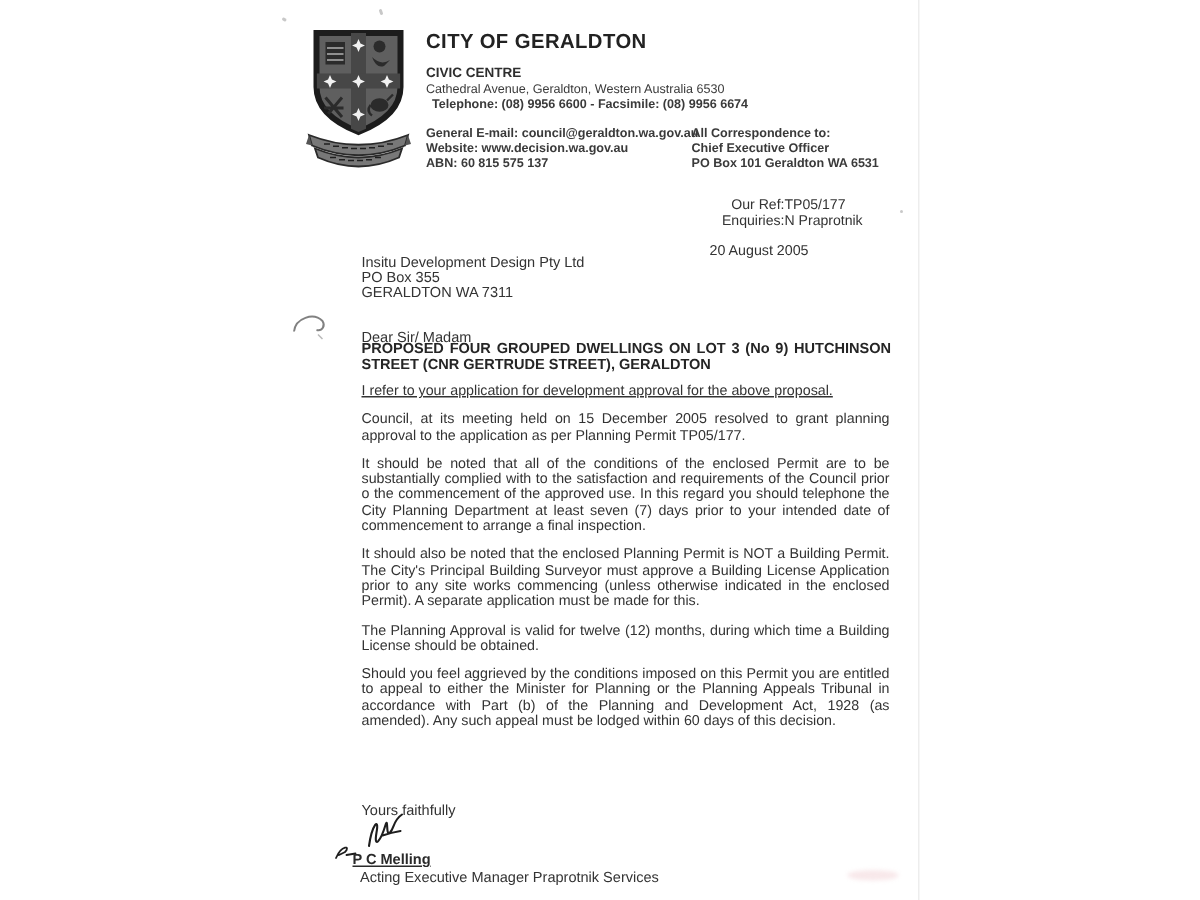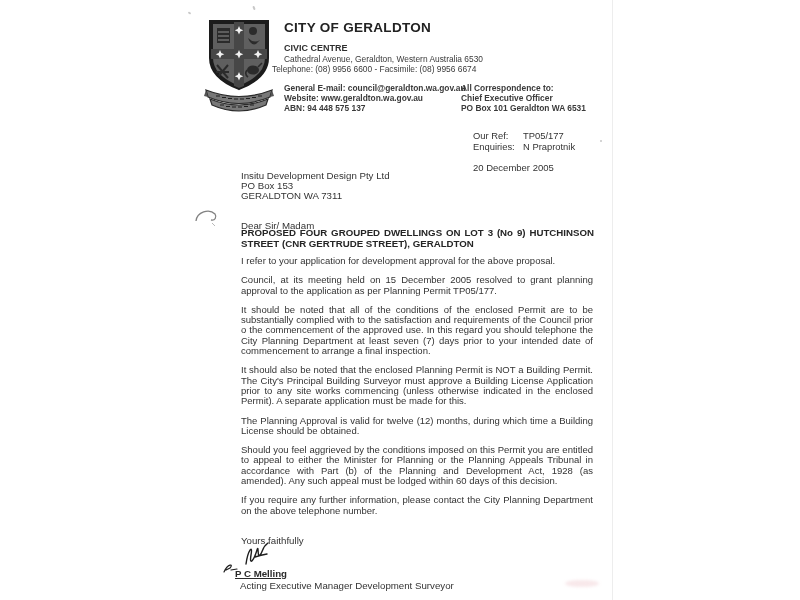--- a/index.html
+++ b/index.html
@@ -9,39 +9,39 @@
     font-family:"Liberation Sans", sans-serif; color:#303030; overflow:hidden;
   }
   .abs { position:absolute; }
   
   .paper-edge { left:612px; top:0; width:1px; height:600px; background:#ededed; }
 
   
   .org-name   { left:284px; top:20px;  font-size:13.5px; font-weight:bold; color:#222; letter-spacing:.3px; }
   .civic      { left:284px; top:43px;  font-size:9px;   font-weight:bold; color:#2e2e2e; }
   .addr-line  { left:284px; top:54px;  font-size:8.4px; font-weight:normal; color:#3a3a3a; }
-  .phone-line { left:272px; top:63.5px;font-size:8.4px; font-weight:normal; color:#3a3a3a; }
+  .phone-line { left:288px; top:63.5px;font-size:8.4px; font-weight:bold; color:#3a3a3a; }
   .email-block{ left:284px; top:84px;  font-size:8.4px; font-weight:bold; color:#3a3a3a; line-height:9.8px; }
   .corr-block { left:461px; top:84px;  font-size:8.4px; font-weight:bold; color:#3a3a3a; line-height:9.8px; }
 
   
   .ref-block  { left:473px; top:131px; font-size:9.4px; line-height:10.6px; color:#333; }
   .ref-row    { display:flex; }
-  .ref-label  { width:50px; }
+  .ref-label  { width:50px;text-align:right; }
   .date-line  { left:473px; top:162px; font-size:9.5px; color:#333; }
 
   
   .recipient  { left:241px; top:171px; font-size:9.7px; line-height:10.2px; color:#333; }
   .salutation { left:241px; top:209px; font-size:9.7px; color:#333;margin-top:11px; }
   .subject    { left:241px; top:228px; width:353px; font-size:9.7px; font-weight:bold;
                 line-height:10.6px; text-align:justify; color:#252525; }
   .body-col   { left:241px; top:256px; width:352px; font-size:9.5px; line-height:10.3px;
                 text-align:justify; color:#333; }
   .body-col p { margin:0 0 9px 0; }
-  .body-col p:first-child { white-space:nowrap; }
+  .body-col p:first-child { white-space:nowrap;text-decoration:underline; }
 
   
   .valediction { left:241px; top:535px; font-size:9.7px; color:#333; }
   .sig-svg     { left:222px; top:540px; }
   .sig-name    { left:235px; top:568px; font-size:9.7px; font-weight:bold; color:#2a2a2a;
                  text-decoration:underline; }
   .sig-title   { left:240px; top:580px; font-size:9.7px; color:#333; }
 
   
   .speck  { background:#9a9a9a; opacity:.55; border-radius:1px; }
@@ -99,75 +99,74 @@
     </g>
   </svg>
 
   <div class="abs org-name">CITY OF GERALDTON</div>
   <div class="abs civic">CIVIC CENTRE</div>
   <div class="abs addr-line">Cathedral Avenue, Geraldton, Western Australia 6530</div>
   <div class="abs phone-line">Telephone: (08) 9956 6600 - Facsimile: (08) 9956 6674</div>
 
   <div class="abs email-block">
     <div>General E-mail: council@geraldton.wa.gov.au</div>
-    <div>Website: www.geraldton.wa.gov.au</div>
-    <div>ABN: 94 448 575 137</div>
+    <div>Website: www.decision.wa.gov.au</div>
+    <div>ABN: 60 815 575 137</div>
   </div>
 
   <div class="abs corr-block">
     <div>All Correspondence to:</div>
     <div>Chief Executive Officer</div>
     <div>PO Box 101 Geraldton WA 6531</div>
   </div>
 
   <div class="abs ref-block">
     <div class="ref-row">
       <span class="ref-label">Our Ref:</span>
       <span>TP05/177</span>
     </div>
     <div class="ref-row">
       <span class="ref-label">Enquiries:</span>
       <span>N Praprotnik</span>
     </div>
   </div>
-  <div class="abs date-line">20 December 2005</div>
+  <div class="abs date-line">20 August 2005</div>
 
   <div class="abs recipient">
     <div>Insitu Development Design Pty Ltd</div>
-    <div>PO Box 153</div>
+    <div>PO Box 355</div>
     <div>GERALDTON WA 7311</div>
   </div>
 
   <svg class="abs" style="left:193px; top:206px;" width="28" height="24" viewBox="0 0 28 24">
     <path d="M3,15 C4,6 16,2 22,8 C24,11 22,15 18,14" stroke="#6b6b6b" stroke-width="1.3" fill="none" opacity=".85"></path>
     <path d="M19,17 l3,3" stroke="#8a8a8a" stroke-width="1" fill="none" opacity=".6"></path>
   </svg>
 
   <div class="abs salutation">Dear Sir/ Madam</div>
 
   <div class="abs subject">PROPOSED FOUR GROUPED DWELLINGS ON LOT 3 (No 9) HUTCHINSON STREET (CNR GERTRUDE STREET), GERALDTON</div>
 
   <div class="abs body-col">
     <p>I refer to your application for development approval for the above proposal.</p>
     <p>Council, at its meeting held on 15 December 2005 resolved to grant planning approval to the application as per Planning Permit TP05/177.</p>
     <p>It should be noted that all of the conditions of the enclosed Permit are to be substantially complied with to the satisfaction and requirements of the Council prior o the commencement of the approved use.  In this regard you should telephone the City Planning Department at least seven (7) days prior to your intended date of commencement to arrange a final inspection.</p>
     <p>It should also be noted that the enclosed Planning Permit is NOT a Building Permit. The City's Principal Building Surveyor must approve a Building License Application prior to any site works commencing (unless otherwise indicated in the enclosed Permit).  A separate application must be made for this.</p>
     <p>The Planning Approval is valid for twelve (12) months, during which time a Building License should be obtained.</p>
     <p>Should you feel aggrieved by the conditions imposed on this Permit you are entitled to appeal to either the Minister for Planning or the Planning Appeals Tribunal in accordance with Part (b) of the Planning and Development Act, 1928 (as amended). Any such appeal must be lodged within 60 days of this decision.</p>
-    <p>If you require any further information, please contact the City Planning Department on the above telephone number.</p>
   </div>
 
   <div class="abs valediction">Yours faithfully</div>
 
   <svg class="abs sig-svg" width="78" height="36" viewBox="0 0 78 36">
     <path d="M24,24 C26,10 31,4 29,15 C27,27 32,20 35,10 C37,4 35,18 38,15 C41,12 40,7 46,3 M33,17 q6,-2 12,-3" stroke="#1e1e1e" stroke-width="1.4" fill="none" stroke-linecap="round"></path>
     <path d="M2,32 C6,23 12,24 8,28 L4,30 M9,30 l6,-1" stroke="#1e1e1e" stroke-width="1.2" fill="none" stroke-linecap="round"></path>
   </svg>
 
   <div class="abs sig-name">P C Melling</div>
-  <div class="abs sig-title">Acting Executive Manager Development Surveyor</div>
+  <div class="abs sig-title">Acting Executive Manager Praprotnik Services</div>
 
   <div class="abs speck" style="left:188px; top:12px; width:3px; height:2px; transform:rotate(30deg);"></div>
   <div class="abs speck" style="left:253px; top:6px; width:2px; height:4px; transform:rotate(-20deg);"></div>
   <div class="abs speck" style="left:600px; top:140px; width:2px; height:2px;"></div>
   <div class="abs smudge"></div>
 
 </div>
 
 </body></html>

